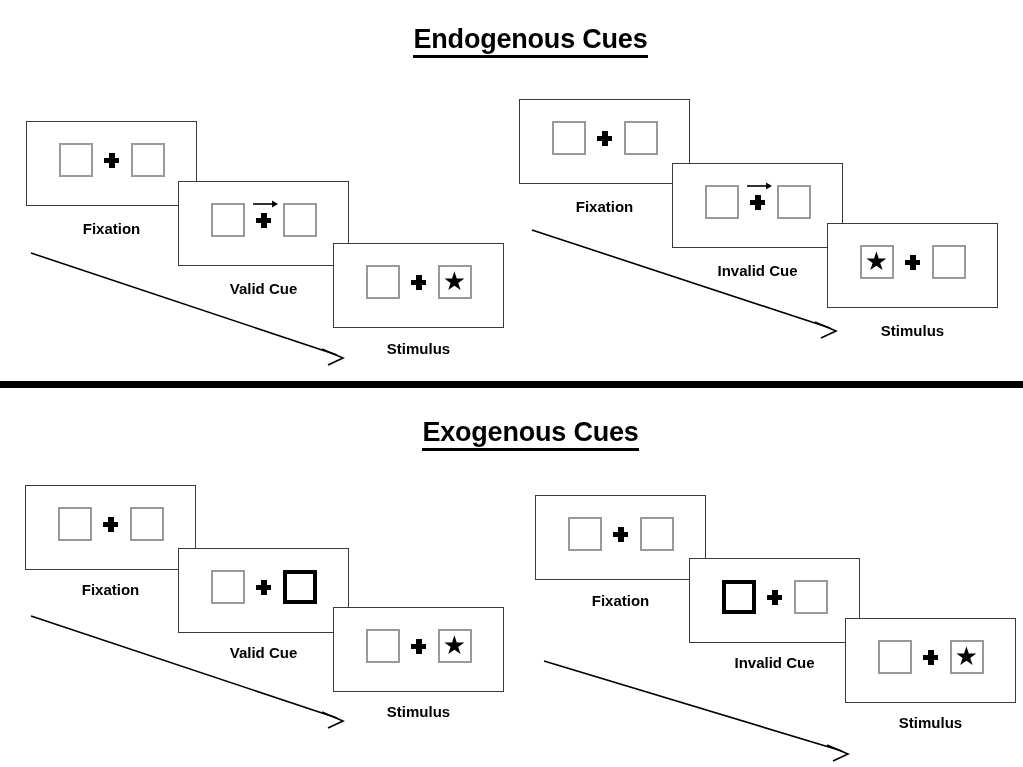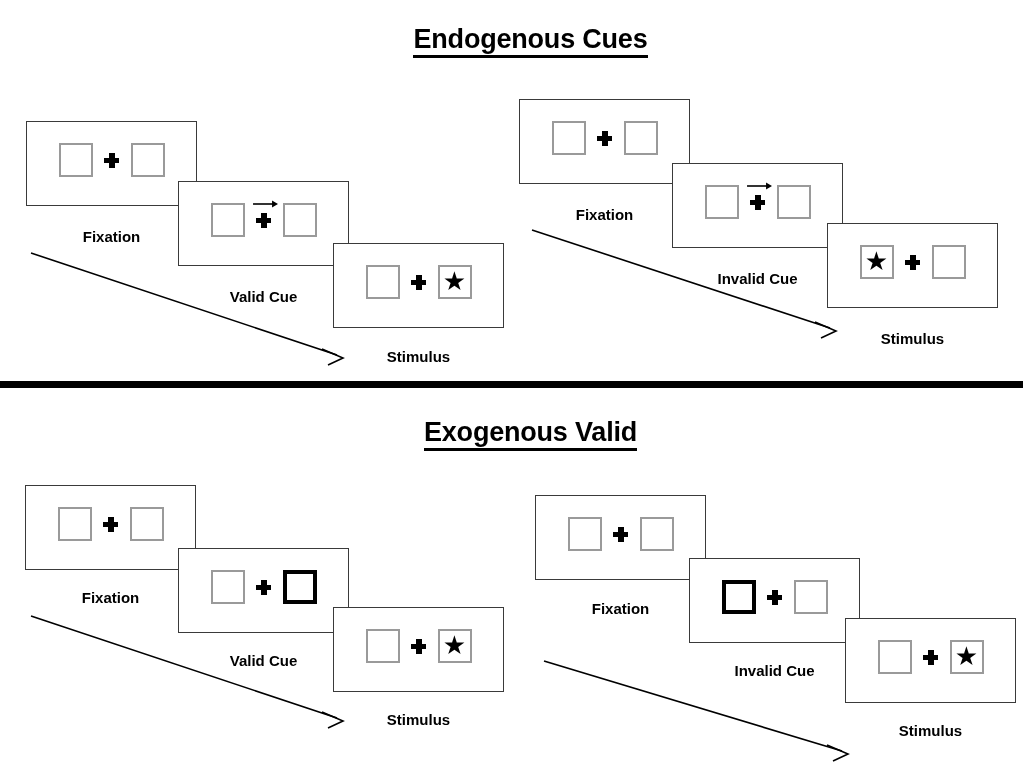--- a/index.html
+++ b/index.html
@@ -127,21 +127,20 @@
   }
 
   
   .caption {
     position: absolute;
     font-size: 15px;
     font-weight: bold;
     color: #000000;
     white-space: nowrap;
     text-align: center;
-    margin-top: 8px;
   }
 
   
   .seq-arrow {
     position: absolute;
     pointer-events: none;
   }
 </style>
 </head>
 <body>
@@ -246,21 +245,21 @@
 <div class="caption" style="left:827px; top:322px; width:171px;">Stimulus</div>
 
 <svg class="seq-arrow" style="left:528px; top:224px; width:320px; height:120px;" viewBox="0 0 320 120">
   <line x1="4" y1="6" x2="302" y2="104" stroke="#000" stroke-width="1.6"></line>
   <polyline points="287,98 308,107 293,114" fill="none" stroke="#000" stroke-width="1.6"></polyline>
 </svg>
 
 <div class="divider"></div>
 
 <div class="section-title" id="title-exogenous">
-  <span>Exogenous Valid</span>
+  <span>Exogenous Cues</span>
 </div>
 
 <div class="panel" style="left:25px; top:485px; width:171px; height:85px;">
   <div class="panel-inner">
     <div class="row">
       <div class="sq"></div>
       <div class="cross">
         <div class="cross-glyph"></div>
       </div>
       <div class="sq"></div>

